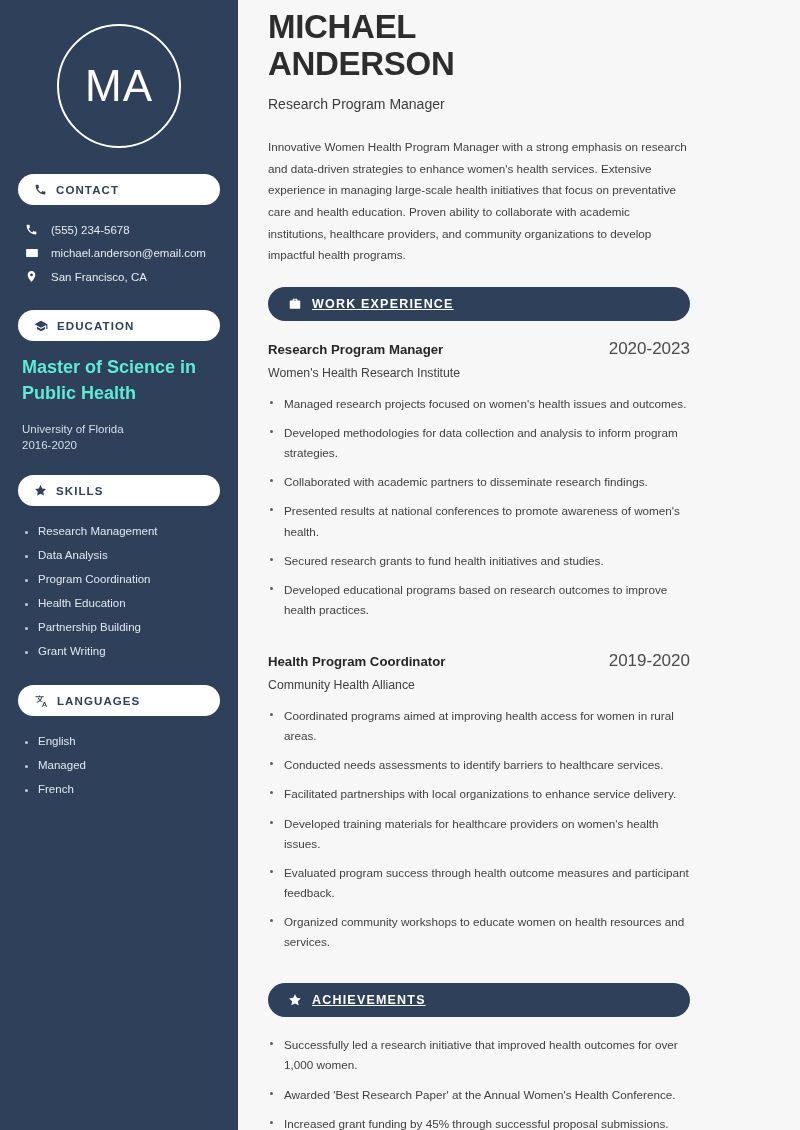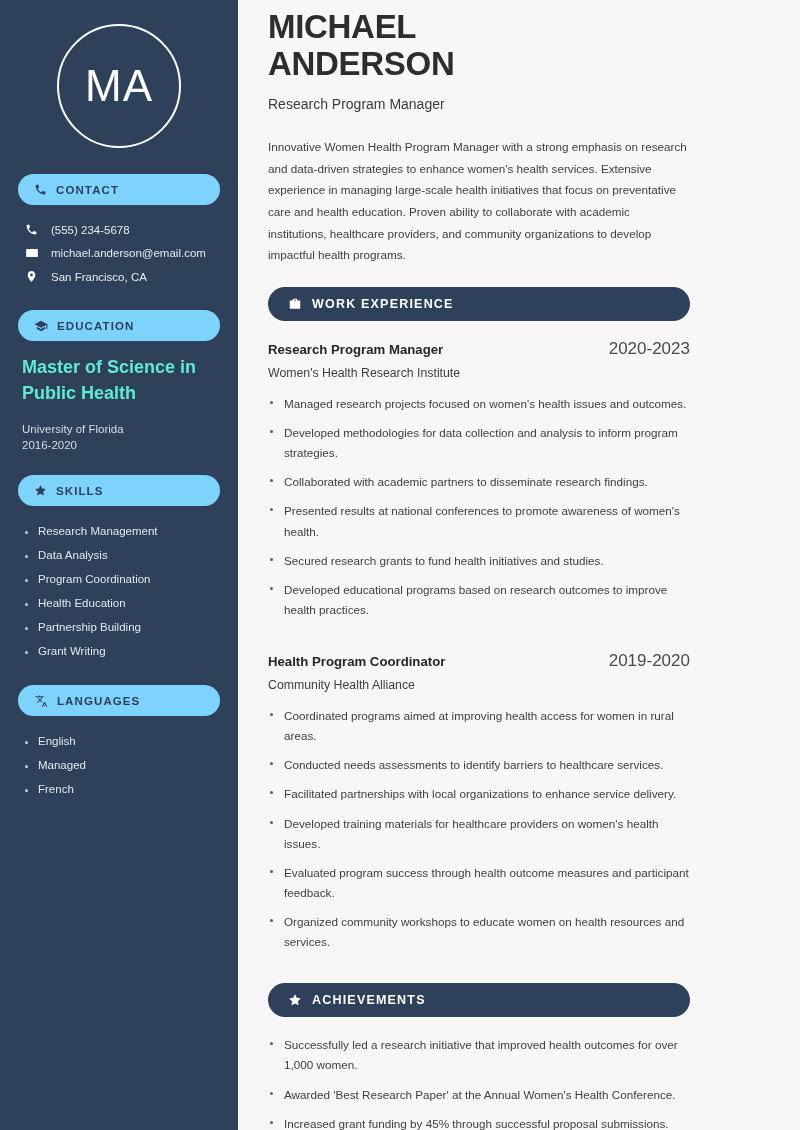--- a/index.html
+++ b/index.html
@@ -20,21 +20,21 @@
   }
   .avatar-wrap { display: flex; justify-content: center; margin-top: 24px; margin-bottom: 26px; }
   .avatar {
     width: 124px; height: 124px; border-radius: 50%;
     border: 2px solid #ffffff;
     display: flex; align-items: center; justify-content: center;
   }
   .avatar-initials { font-size: 44px; font-weight: 400; letter-spacing: 1px; color: #ffffff; }
 
   .pill {
-    background: #7dd3fc;
+    background: #ffffff;
     border-radius: 999px;
     height: 31px;
     display: flex; align-items: center;
     padding: 0 16px;
     gap: 9px;
     margin-bottom: 13px;
   }
   .pill-title {
     color: #2e405a;
     font-size: 11.5px; font-weight: bold;
@@ -82,21 +82,21 @@
     max-width: 502px;
   }
 
   .sec-bar {
     background: #2e405a; border-radius: 999px;
     height: 34px; display: flex; align-items: center;
     padding: 0 20px; gap: 10px;
     margin-bottom: 18px;
   }
   .sec-bar .ic { display: flex; align-items: center; color: #ffffff; }
-  .sec-title { color: #ffffff; font-size: 12.5px; font-weight: bold; letter-spacing: 1.2px; }
+  .sec-title { color: #ffffff; font-size: 12.5px; font-weight: bold; letter-spacing: 1.2px; text-decoration: underline; }
 
   .job { margin-bottom: 6px; }
   .job-head { display: flex; justify-content: space-between; align-items: baseline; }
   .job-title { font-size: 13.2px; font-weight: bold; color: #262626; }
   .job-date { font-size: 17px; color: #4a4a4a; white-space: nowrap; }
   .job-org { font-size: 12.3px; color: #3f3f3f; margin-top: 7px; }
 
   .main-list { list-style: none; padding: 0; margin: 14px 0 22px 0; }
   .main-list li {
     position: relative;

